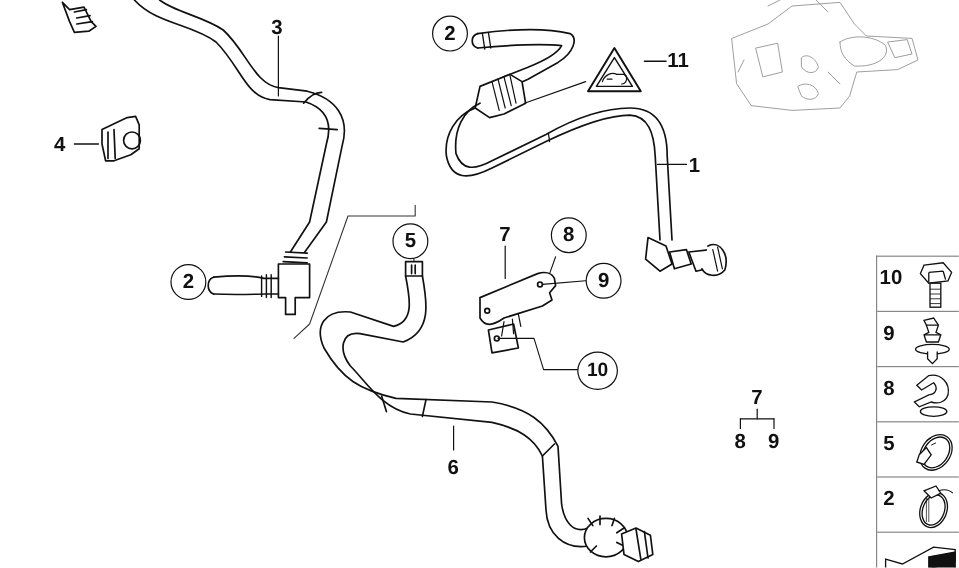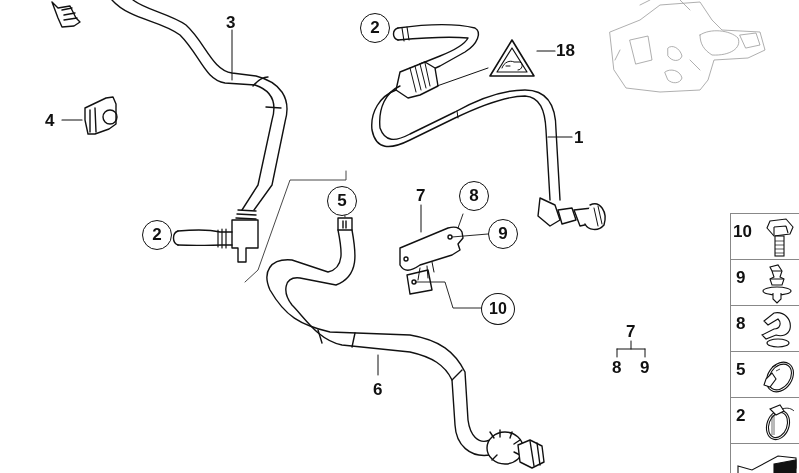--- a/index.html
+++ b/index.html
@@ -128,21 +128,21 @@
       <path d="M700,35 C710,28 730,30 738,38 C742,48 730,56 712,55 C704,50 700,44 700,35 Z"></path>
       <path d="M740,35 L756,33 L760,45 L746,48 Z"></path>
       <path d="M665,72 C670,68 680,70 682,78 C680,84 672,84 668,80 Z"></path>
       <path d="M640,5 L650,0 M680,0 L690,10 M620,50 L615,60 M690,60 L700,70"></path>
     </g>
   </g>
 </svg>
 
 <span class="lbl" style="left:226px;top:14px;">3</span>
 <span class="lbl" style="left:45px;top:112px;">4</span>
-<span class="lbl" style="left:556px;top:42px;">18</span>
+<span class="lbl" style="left:556px;top:42px;">11</span>
 <span class="lbl" style="left:574px;top:129px;">1</span>
 <span class="lbl" style="left:416px;top:187px;">7</span>
 <span class="lbl" style="left:373px;top:381px;">6</span>
 
 <span class="lbl" style="left:626px;top:323px;">7</span>
 <span class="lbl" style="left:612px;top:359px;">8</span>
 <span class="lbl" style="left:640px;top:359px;">9</span>
 
 <div class="circ" style="left:360px;top:13px;">2</div>
 <div class="circ" style="left:142px;top:220px;">2</div>

